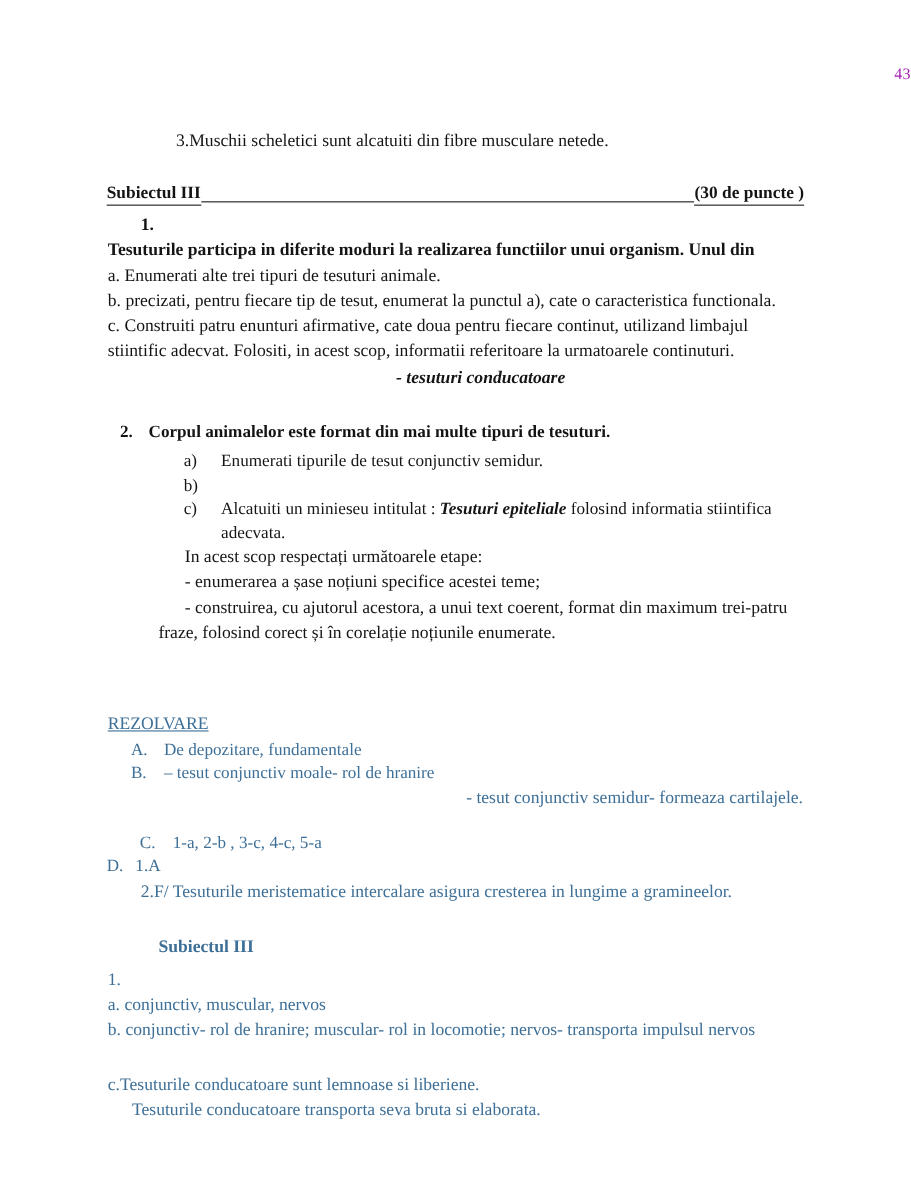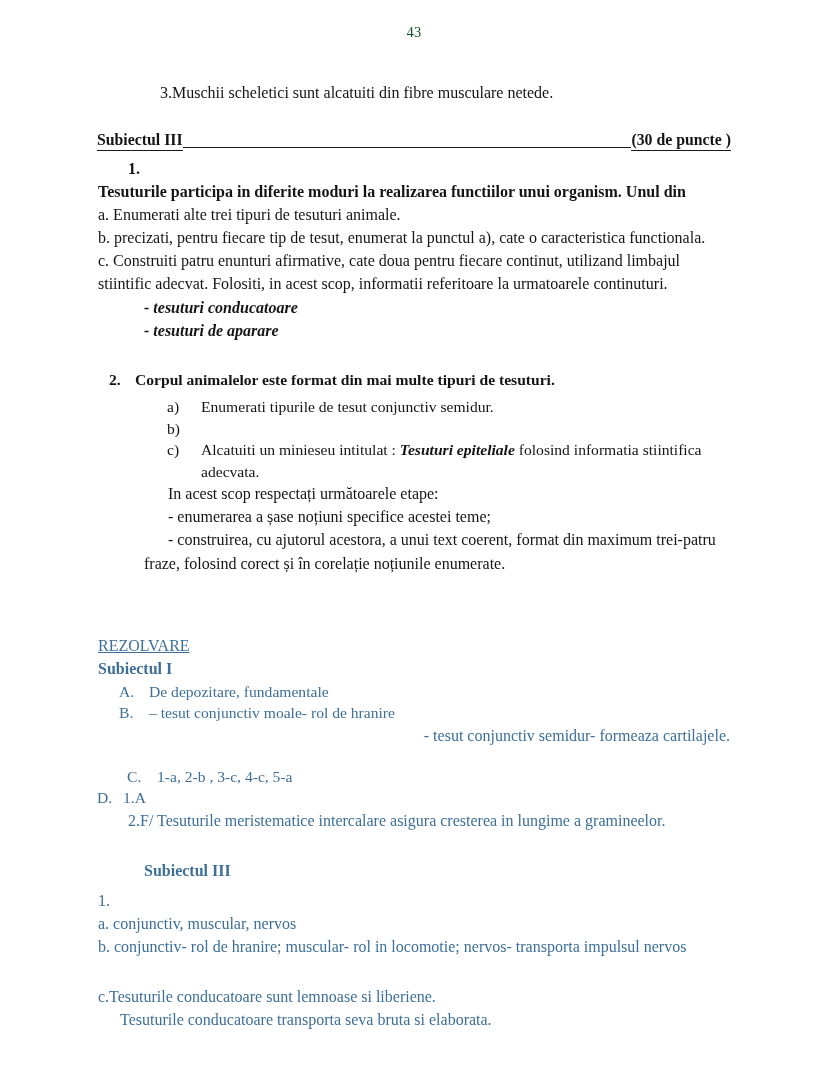--- a/index.html
+++ b/index.html
@@ -16,44 +16,44 @@
   }
   .page {
     position: relative;
     width: 828px;
     height: 1071px;
     box-sizing: border-box;
     padding: 0;
     overflow: hidden;
   }
   .page-number {
-    text-align: center;
+    text-align: right;
     font-size: 14.5px;
-    color: #14532d;
-    padding-top: 24px;
+    color: #a21caf;
+    padding-top: 60px;
     letter-spacing: 0.3px;
   }
   .content {
     padding: 0 97px 0 97px;
   }
   .blk-black { color: #141414; }
   .blk-blue  { color: #3d6f97; }
 
   p.line {
     margin: 1px;
     font-size: 16px;
     line-height: 1.38;
   }
   .gap-xs { height: 6px; }
   .gap-md { height: 18px; }
   .gap-lg { height: 26px; }
   .gap-xl { height: 40px; }
 
   .b   { font-weight: bold; }
-  .bi  { font-weight: bold; font-style: italic; }
+  .bi  { font-weight: bold; font-style: italic; text-align: center; }
   .u   { text-decoration: underline; }
 
   
   .subject-head {
     display: flex;
     align-items: baseline;
     font-weight: bold;
     font-size: 15.8px;
     white-space: nowrap;
   }
@@ -121,21 +121,20 @@
     <p class="line blk-black b ind-2">1.</p>
 
     <p class="line blk-black b">Tesuturile participa in diferite moduri la realizarea functiilor unui organism. Unul din</p>
 
     <p class="line blk-black">a. Enumerati alte trei tipuri de tesuturi animale.</p>
     <p class="line blk-black">b. precizati, pentru fiecare tip de tesut, enumerat la punctul a), cate o caracteristica functionala.</p>
     <p class="line blk-black">c. Construiti patru enunturi afirmative, cate doua pentru fiecare continut, utilizand limbajul</p>
     <p class="line blk-black">stiintific adecvat. Folositi, in acest scop, informatii referitoare la urmatoarele continuturi.</p>
 
     <p class="line blk-black bi ind-3">- tesuturi conducatoare</p>
-    <p class="line blk-black bi ind-3">- tesuturi de aparare</p>
 
     <div class="gap-lg"></div>
 
     <div class="row blk-black ind-7">
       <span class="marker b m-26">2.</span>
       <span class="body b">Corpul animalelor este format din mai multe tipuri de tesuturi.</span>
     </div>
 
     <div class="gap-xs"></div>
 
@@ -158,21 +157,20 @@
 
     <p class="line blk-black ind-5">In acest scop respectați următoarele etape:</p>
     <p class="line blk-black ind-5">- enumerarea a șase noțiuni specifice acestei teme;</p>
     <p class="line blk-black ind-5">- construirea, cu ajutorul acestora, a unui text coerent, format din maximum trei-patru</p>
     <p class="line blk-black ind-3">fraze, folosind corect și în corelație noțiunile enumerate.</p>
 
     <div class="gap-xl"></div>
     <div class="gap-md"></div>
 
     <p class="line blk-blue u">REZOLVARE </p>
-    <p class="line blk-blue b">Subiectul I</p>
 
     <div class="row blk-blue ind-1">
       <span class="marker m-30">A.</span>
       <span class="body">De depozitare, fundamentale</span>
     </div>
 
     <div class="row blk-blue ind-1">
       <span class="marker m-30">B.</span>
       <span class="body">– tesut conjunctiv moale- rol de hranire</span>
     </div>

